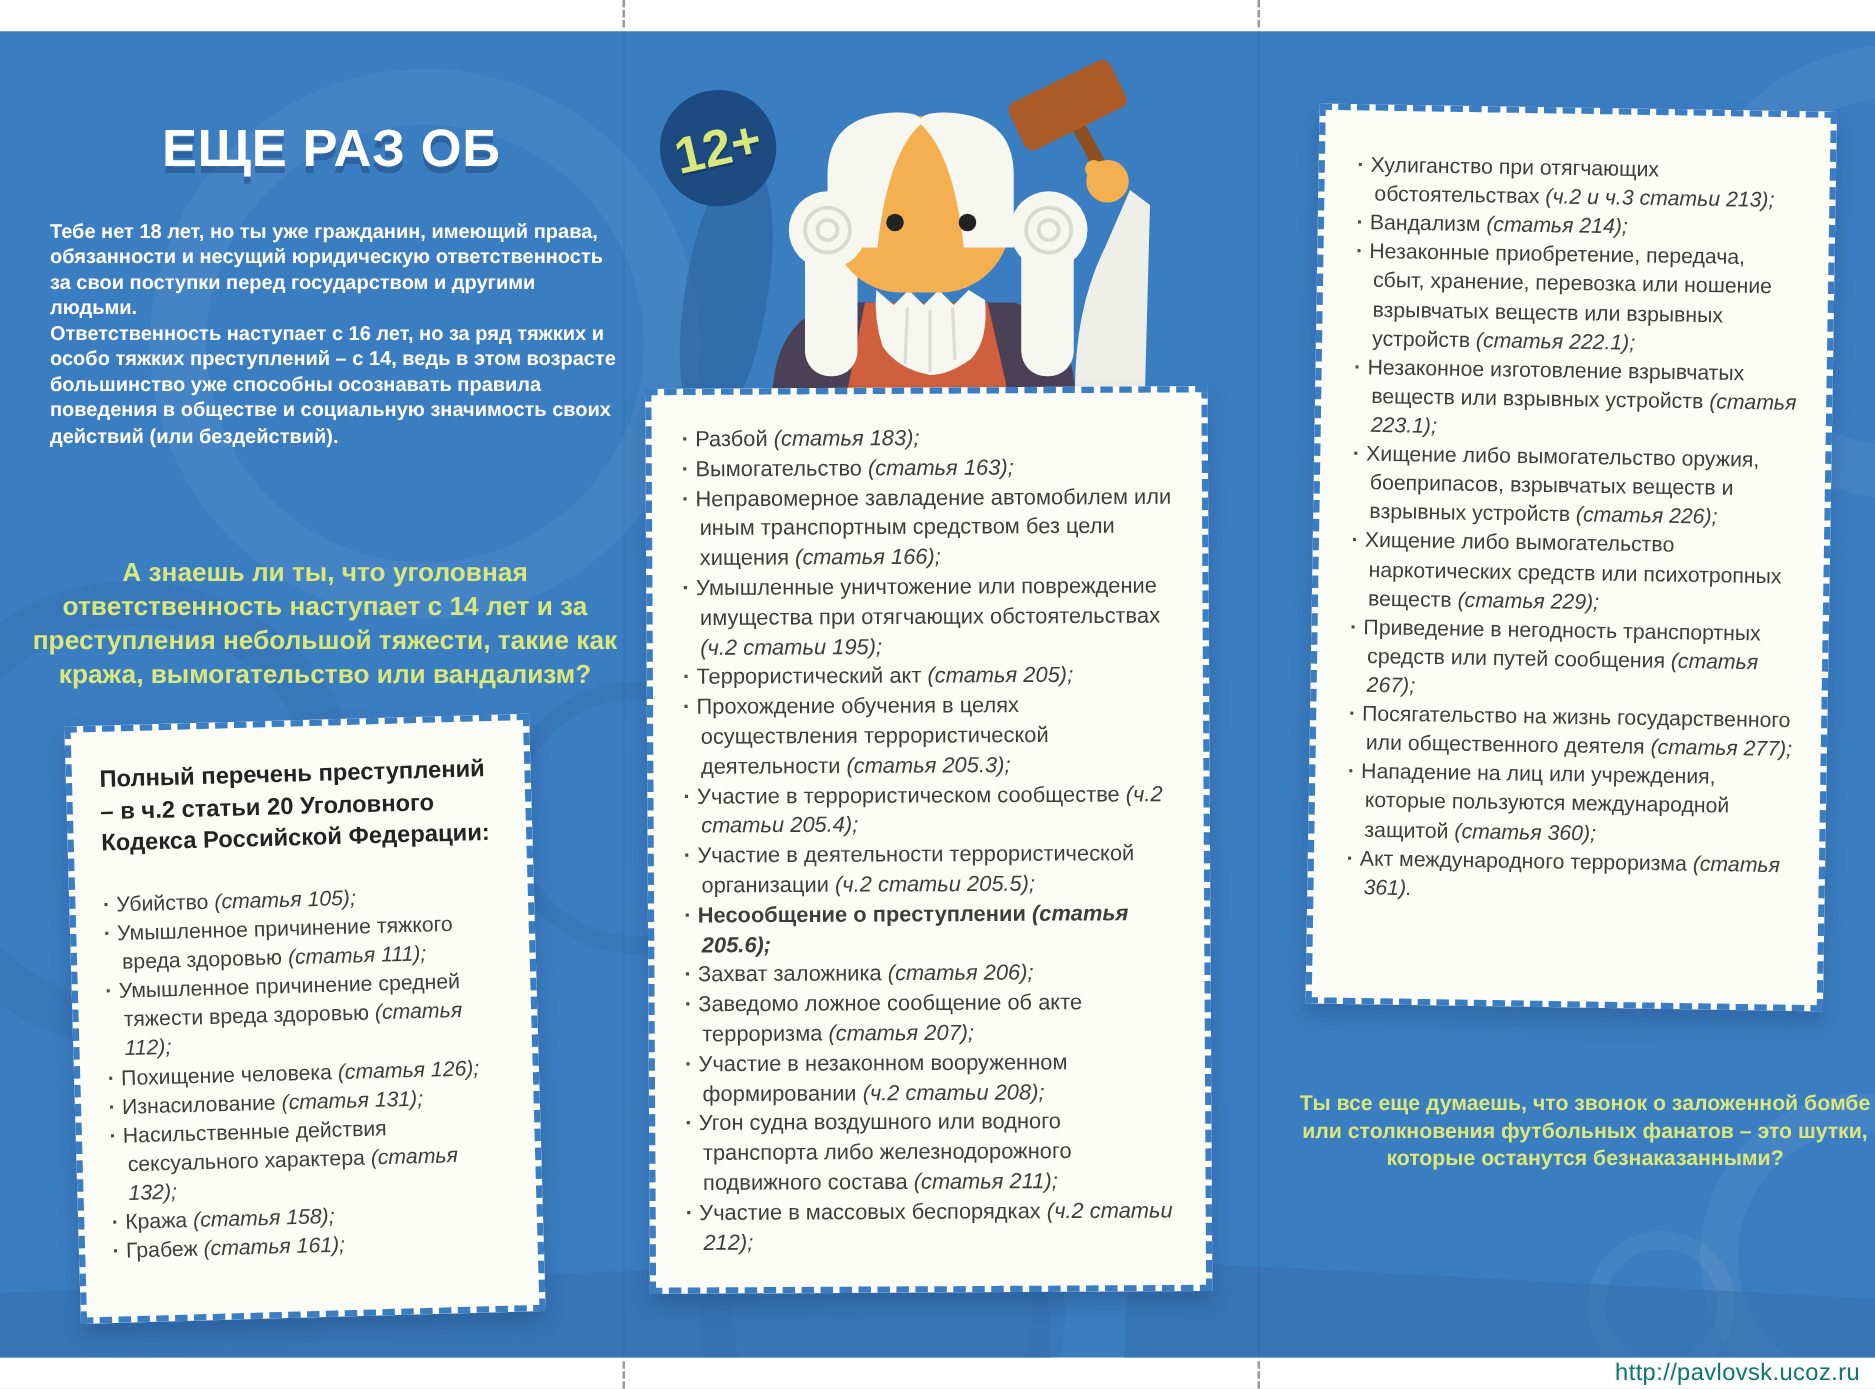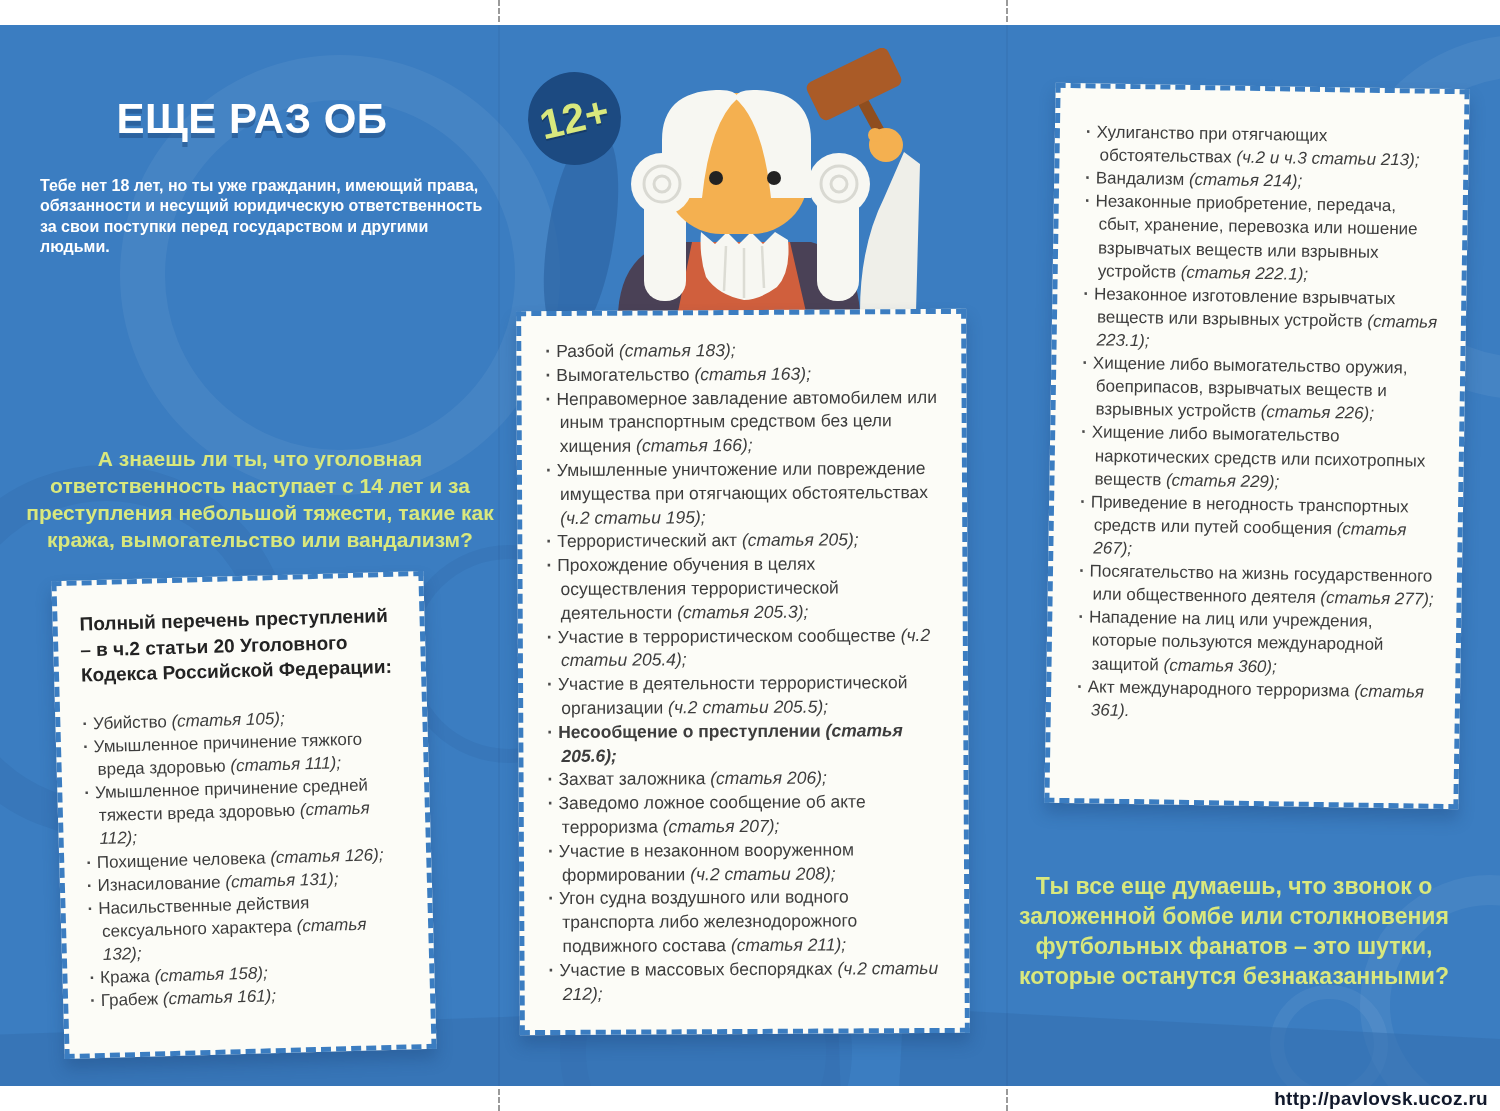--- a/index.html
+++ b/index.html
@@ -9,21 +9,21 @@
   .blue-bg{position:absolute;left:0;top:25px;width:1500px;height:1061px;background:#3b7dc1;overflow:hidden;z-index:0;}
   .ring{position:absolute;border-radius:50%;border-style:solid;border-color:rgba(255,255,255,.055);}
   .ring.dark{border-color:rgba(10,40,80,.06);}
   .wave{position:absolute;background:#356fae;opacity:.55;}
   .crease{position:absolute;top:0;width:2px;height:100%;background:rgba(0,0,20,.045);}
   .swoosh{position:absolute;left:548px;top:128px;width:66px;height:215px;background:#2f67a5;border-radius:48%;
           transform:rotate(9deg);opacity:.75;z-index:1;}
   
   .fold-mark{position:absolute;width:0;height:22px;border-left:2px dashed #9a9a9a;z-index:7;}
   
-  .title{position:absolute;left:12px;top:50px;width:480px;text-align:center;color:#ffffff;
+  .title{position:absolute;left:25px;top:50px;width:480px;text-align:center;color:#ffffff;
          font-size:42px;font-weight:bold;line-height:1.17;letter-spacing:.5px;z-index:4;
          text-shadow:0 5px 0 rgba(28,72,125,.5);margin-top:44px;}
   .intro{position:absolute;left:40px;top:176px;width:458px;color:#ffffff;font-weight:bold;
          font-size:16px;line-height:1.28;z-index:4;}
   .intro p{margin:0;}
   .question{position:absolute;left:18px;top:428px;width:484px;text-align:center;color:#d9e87d;
             font-weight:bold;font-size:21px;line-height:1.28;z-index:4;margin-top:18px;}
   
   .card{position:absolute;background:#fcfcf7;border:5px dashed #3b7dc1;color:#3d3d3d;z-index:4;
         box-shadow:0 10px 16px rgba(22,60,108,.30);box-sizing:border-box;}
@@ -37,25 +37,25 @@
   .card li .bullet{margin-right:5px;font-weight:bold;color:#4a4a4a;}
   .card li .ref{font-style:italic;}
   .card li.bold{font-weight:bold;}
   
   .badge{position:absolute;left:528px;top:72px;width:93px;height:93px;border-radius:50%;background:#1c4a81;
          display:flex;align-items:center;justify-content:center;transform:rotate(-13deg);z-index:3;
          color:#d9e87d;font-size:41px;font-weight:bold;text-shadow:0 2px 0 rgba(0,0,0,.2);}
   
   .judge{position:absolute;left:598px;top:48px;width:385px;height:264px;z-index:2;}
   
-  .rq{position:absolute;width:458px;left:1005px;text-align:center;color:#d9e87d;font-weight:bold;
-      font-size:23px;line-height:1.3;z-index:4;margin-top:20px;}
+  .rq{position:absolute;width:458px;left:1039px;text-align:center;color:#d9e87d;font-weight:bold;
+      font-size:17px;line-height:1.3;z-index:4;margin-top:20px;}
   .rq1{top:852px;} .rq2{top:960px;}
   
-  .watermark{position:absolute;right:12px;bottom:1px;font-size:19px;font-weight:bold;color:#0f172a;z-index:8;
+  .watermark{position:absolute;right:12px;bottom:1px;font-size:19px;font-weight:normal;color:#0f766e;z-index:8;
              text-shadow:1px 1px 0 #ffffff,-1px -1px 0 #f0f0f0;letter-spacing:.3px;}
 </style>
 </head>
 <body>
 
 <div class="page">
 
   <div class="blue-bg">
     <div class="ring" style="left:120px;top:30px;width:350px;height:350px;border-width:45px;"></div>
     <div class="ring dark" style="left:-80px;top:440px;width:300px;height:300px;border-width:36px;"></div>
@@ -72,20 +72,21 @@
 
   <div class="fold-mark" style="left:498px;top:0;"></div>
   <div class="fold-mark" style="left:1006px;top:0;"></div>
   <div class="fold-mark" style="left:498px;bottom:0;"></div>
   <div class="fold-mark" style="left:1006px;bottom:0;"></div>
 
   <h1 class="title"><span>ЕЩЕ РАЗ ОБ</span><br></h1>
 
   <div class="intro">
     <p>Тебе нет 18 лет, но ты уже гражданин, имеющий права, обязанности и несущий юридическую ответственность за свои поступки перед государством и другими людьми.</p>
+    <p>Ответственность наступает с 16 лет, но за ряд тяжких и особо тяжких преступлений – с 14, ведь в этом возрасте большинство уже способны осознавать правила поведения в обществе и социальную значимость своих действий (или бездействий).</p>
   </div>
 
   <p class="question">А знаешь ли ты, что уголовная ответственность наступает с 14 лет и за преступления небольшой тяжести, такие как кража, вымогательство или вандализм?</p>
 
   <div class="card card-left">
     <h2>Полный перечень преступлений – в ч.2 статьи 20 Уголовного Кодекса Российской Федерации:</h2>
     <ul>
         <li><span class="bullet">·</span><span>Убийство </span><i class="ref">(статья 105);</i></li>
         <li><span class="bullet">·</span><span>Умышленное причинение тяжкого вреда здоровью </span><i class="ref">(статья 111);</i></li>
         <li><span class="bullet">·</span><span>Умышленное причинение средней тяжести вреда здоровью </span><i class="ref">(статья 112);</i></li>

